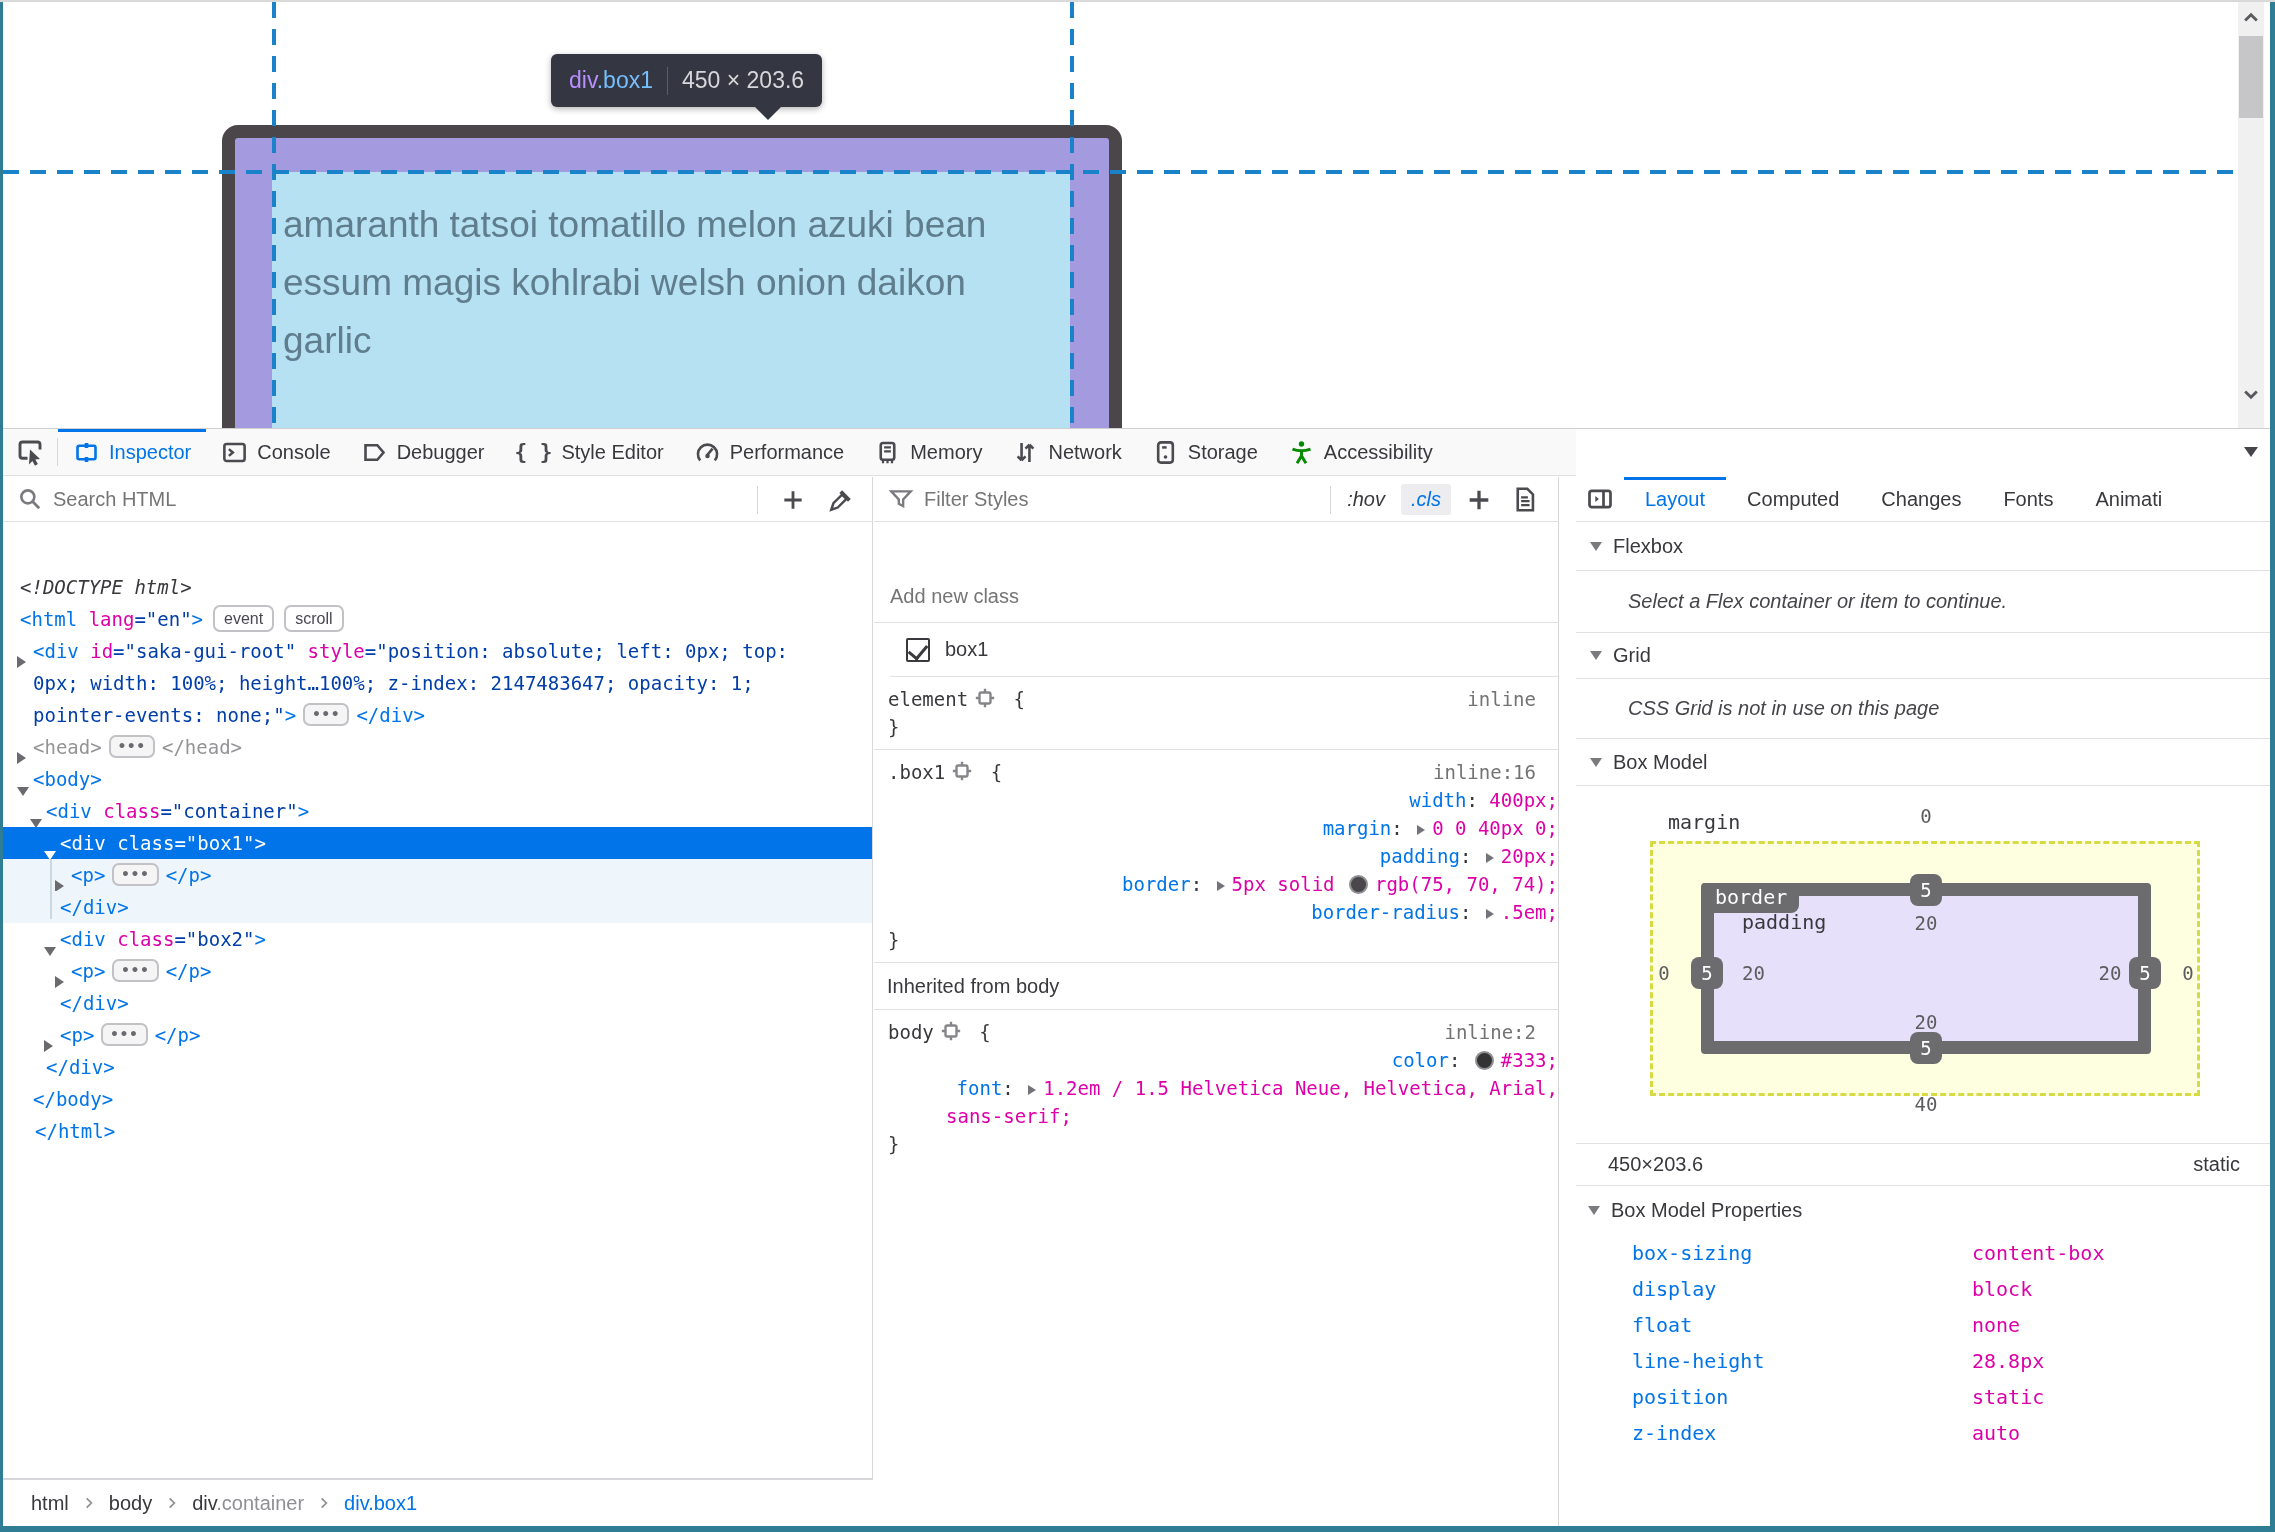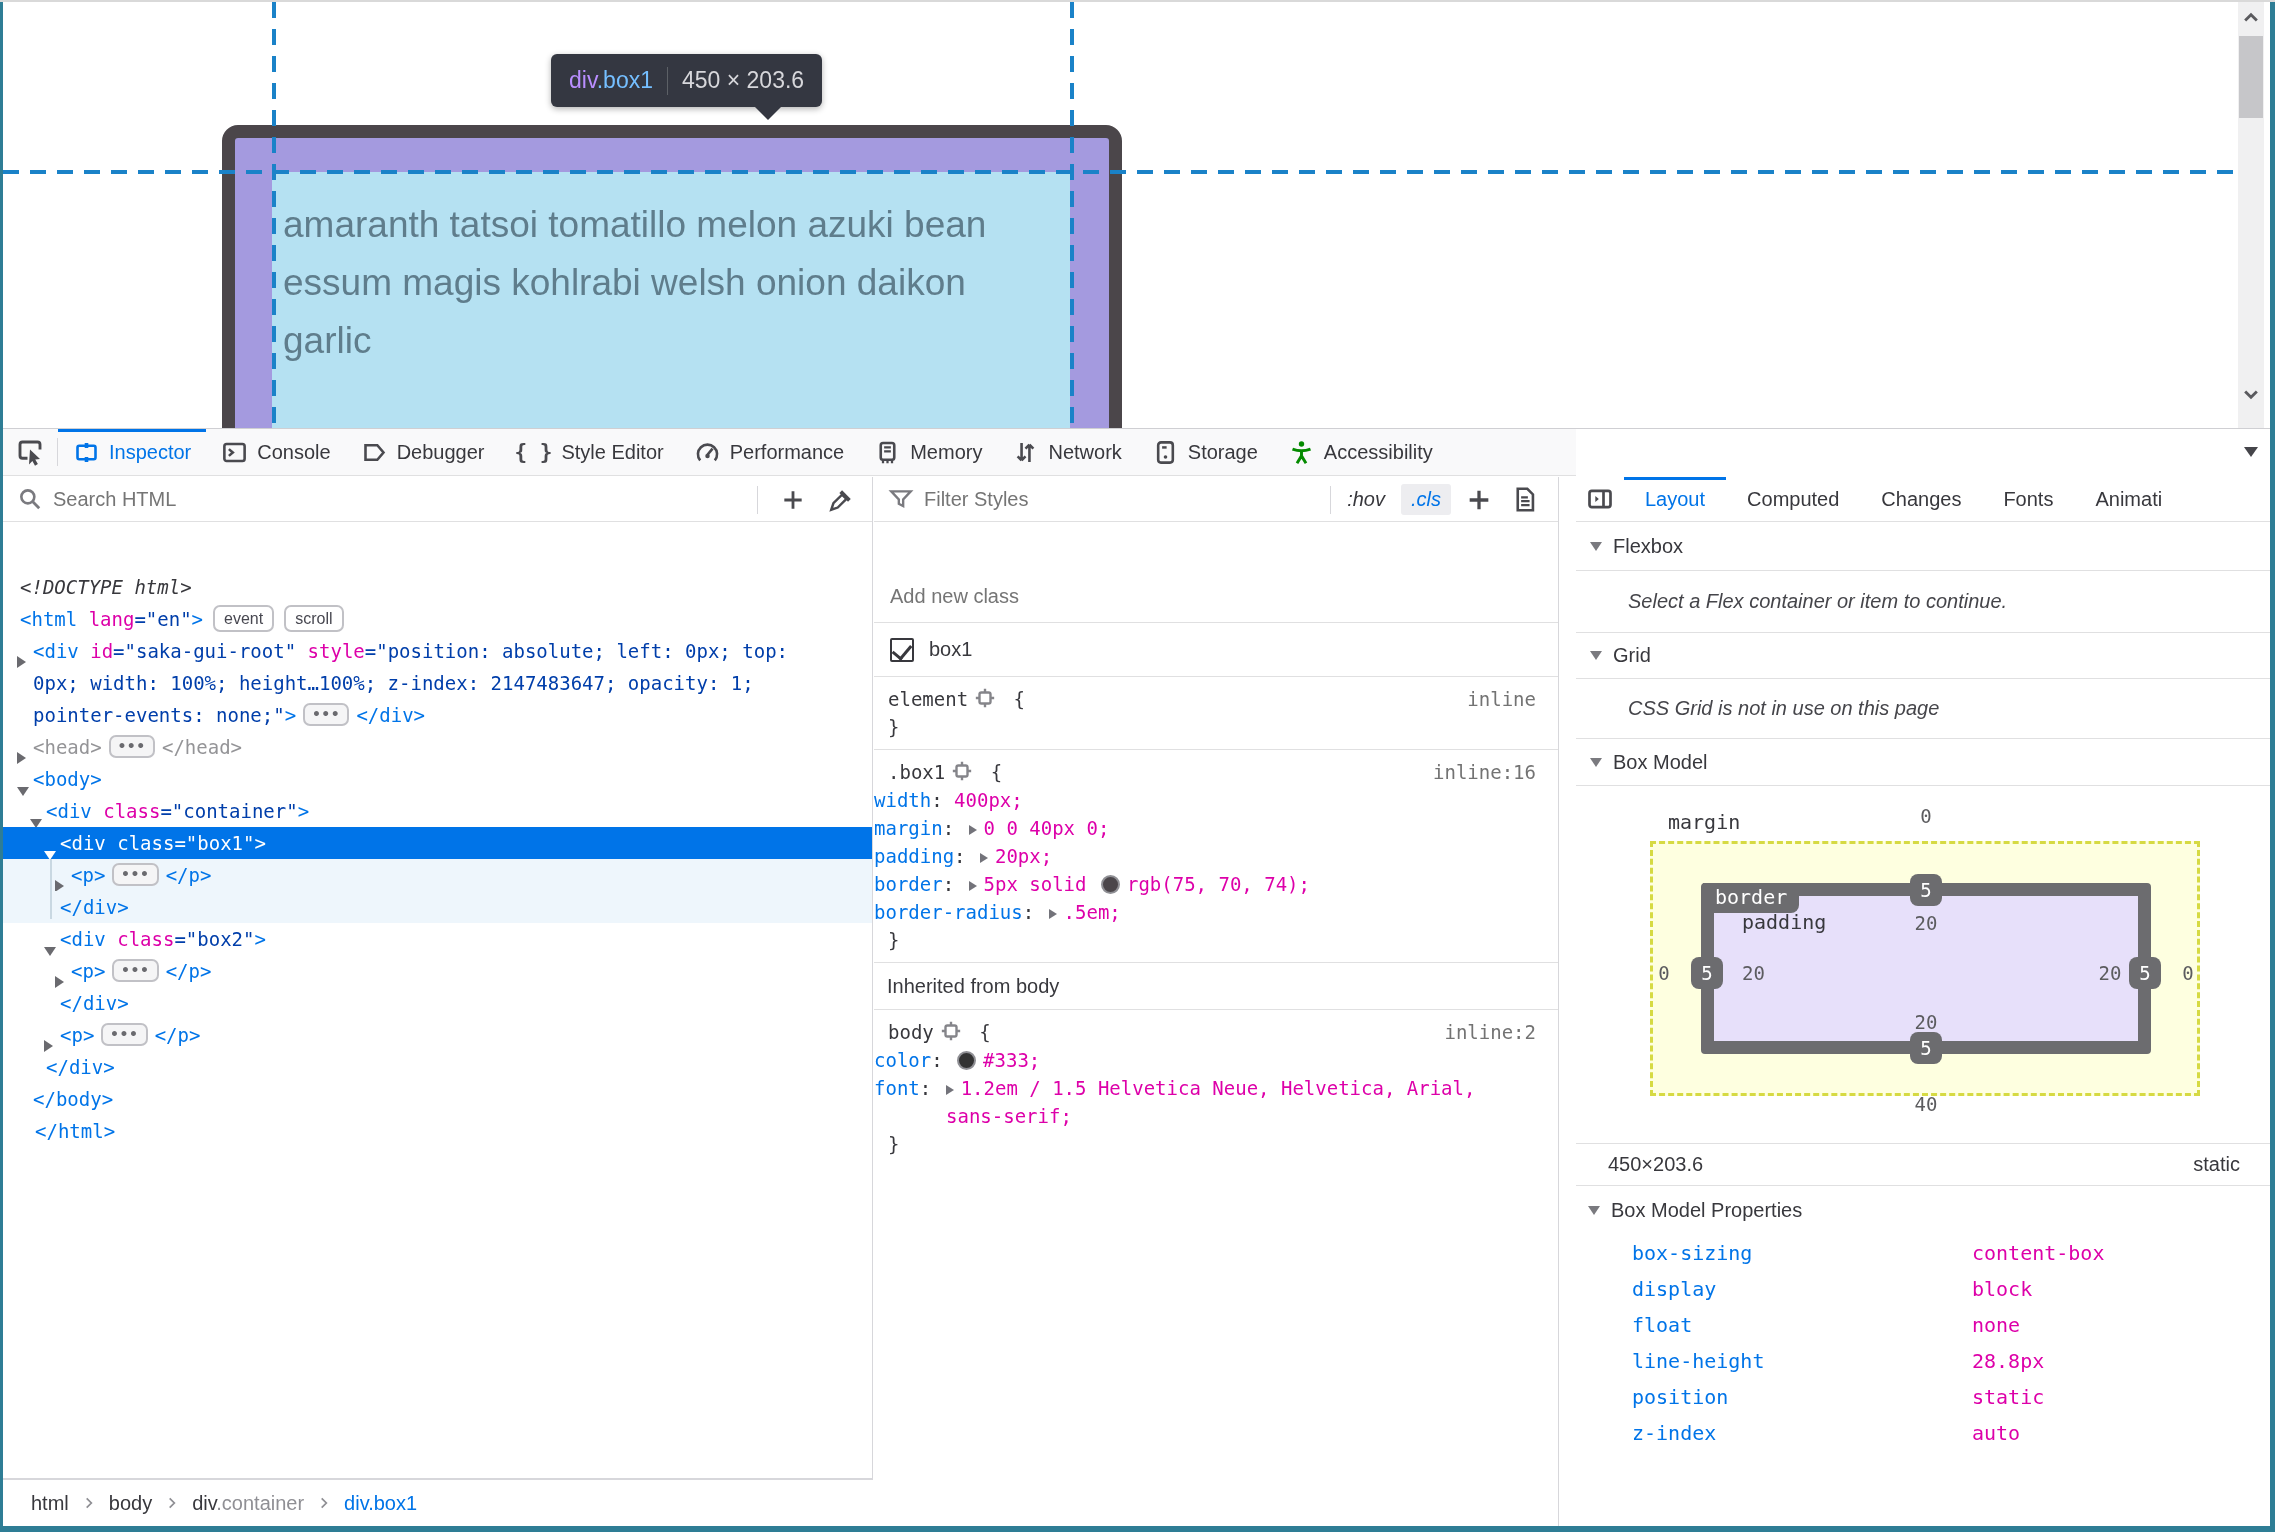--- a/index.html
+++ b/index.html
@@ -82,30 +82,30 @@
   .crumb { color:#38383d; } .crumb .suffix { color:#8f8f94; } .crumb.active { color:#0074e8; }
 
   
   .pane-rules { position:absolute; left:871px; top:0; width:685px; bottom:0; border-right:1px solid #d7d7db; background:#fff; }
   .ru-ctrls { position:absolute; right:0; top:0; height:45px; display:flex; align-items:center; gap:8px; padding-right:16px;font-style:italic; }
   .hov-btn { font-size:20px; color:#38383d; padding:4px 8px; }
   .cls-btn { font-size:20px; color:#0074e8; padding:4px 10px; background:#ededf0; border-radius:3px; }
   .r-scroll { position:absolute; top:94px; left:0; right:0; }
   .r-row { border-bottom:1px solid #e0e0e1; display:flex; align-items:center; padding-left:16px; }
   .r-addclass { height:52px; }
-  .r-class { height:54px; gap:15px; }
+  .r-class { height:54px; gap:15px;margin-left:16px; }
   .checkbox { width:24px; height:24px; border:2px solid #38383d; border-radius:2px; position:relative; background:#fff; }
   .checkbox::after { content:""; position:absolute; left:4px; top:1px; width:9px; height:15px;
                      border:solid #38383d; border-width:0 3px 3px 0; transform:rotate(40deg); }
   .rule { position:relative; border-bottom:1px solid #e0e0e1; padding:8px 0;
           font-family:"DejaVu Sans Mono",monospace; font-size:19px; line-height:28px; }
   .rule:last-child { border-bottom:none; }
   .sel-line { padding-left:14px; color:#38383d; }
   .r-link { position:absolute; right:22px; top:8px; color:#737373; font-size:19px; }
-  .r-prop { white-space:pre; }
+  .r-prop { padding-left:51px; white-space:pre;text-align:right; }
   .r-wrap { padding-left:72px; white-space:pre; }
   .r-close { padding-left:14px; color:#38383d; }
   .p-name { color:#0074e8; } .p-colon { color:#38383d; } .p-val { color:#dd00a9; }
   .expander { display:inline-block; width:0; height:0; border-left:8px solid #73737a;
               border-top:5px solid transparent; border-bottom:5px solid transparent; margin:0 7px 0 3px; }
   .swatch { display:inline-block; width:19px; height:19px; border-radius:50%; vertical-align:-3px;
             margin:0 7px 0 3px; border:2px solid #8f8f94; }
   .inherit-h { height:47px; line-height:46px; padding-left:13px; font-family:"Liberation Sans",sans-serif;
                font-size:20px; color:#38383d; border-bottom:1px solid #e0e0e1; }
   .target-ico { vertical-align:-3px; margin:0 6px; }

